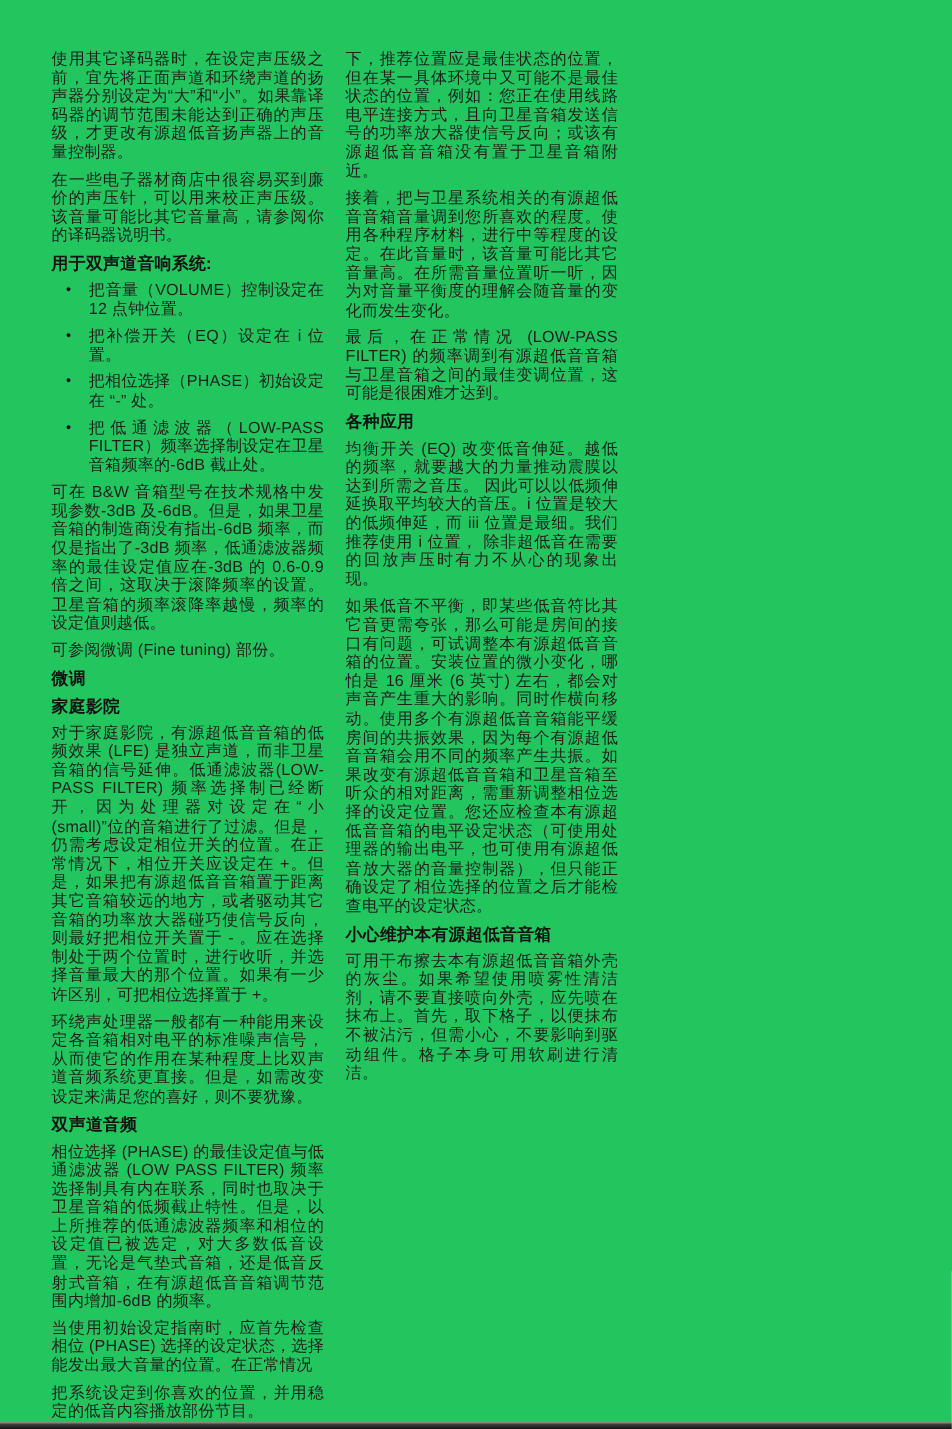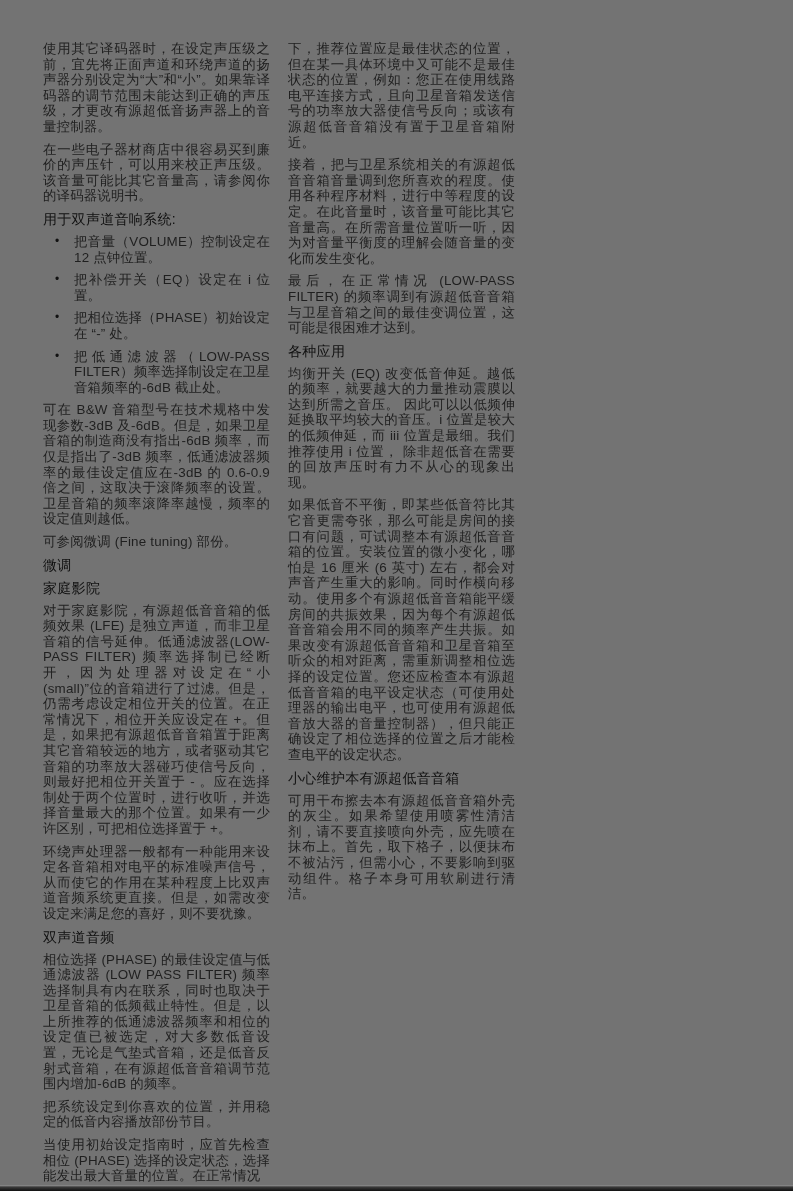--- a/index.html
+++ b/index.html
@@ -2,32 +2,32 @@
 <html><head>
 <meta charset="utf-8">
 <style>
   html,body{margin:0;padding:0;}
   body{
     width:793px;height:1191px;
     background:#ffffff;
     font-family:"Liberation Sans","DejaVu Sans",sans-serif;
     position:relative;overflow:hidden;
   }
-  .page{position:absolute;inset:0;background:#737373;}
+  .page{position:absolute;inset:0;background:#22c55e;}
   .col{
     position:absolute;top:41px;width:227px;
     font-size:13.4px;line-height:15.6px;color:#1f1f1f;
     text-align:justify;
     letter-spacing:0.2px;
   }
   .col-left{left:43px;}
   .col-right{left:288px;}
   .para{margin:0 0 7px 0;}
   .heading{
-    font-size:14px;font-weight:normal;color:#111;
+    font-size:14px;font-weight:bold;color:#111;
     margin:6px 0 7px 0;line-height:16px;text-align:left;
     letter-spacing:0.3px;
   }
   .bullets{margin:0 0 4px 0;padding:0;list-style:none;}
   .bullet-item{position:relative;padding-left:31px;margin:0 0 7px 0;}
   .bullet-mark{
     position:absolute;left:12px;top:0;
     font-size:12px;color:#111;
   }
   .scan-edge{
@@ -50,22 +50,22 @@
         <li class="bullet-item"><span class="bullet-mark">•</span><span>把低通滤波器（LOW-PASS FILTER）频率选择制设定在卫星音箱频率的-6dB 截止处。</span></li>
       </ul>
       <p class="para">可在 B&amp;W 音箱型号在技术规格中发现参数-3dB 及-6dB。但是，如果卫星音箱的制造商没有指出-6dB 频率，而仅是指出了-3dB 频率，低通滤波器频率的最佳设定值应在-3dB 的 0.6-0.9 倍之间，这取决于滚降频率的设置。卫星音箱的频率滚降率越慢，频率的设定值则越低。</p>
       <p class="para">可参阅微调 (Fine tuning) 部份。</p>
       <h3 class="heading">微调</h3>
       <h3 class="heading">家庭影院</h3>
       <p class="para">对于家庭影院，有源超低音音箱的低频效果 (LFE) 是独立声道，而非卫星音箱的信号延伸。低通滤波器(LOW-PASS FILTER) 频率选择制已经断开，因为处理器对设定在“小 (small)”位的音箱进行了过滤。但是，仍需考虑设定相位开关的位置。在正常情况下，相位开关应设定在 +。但是，如果把有源超低音音箱置于距离其它音箱较远的地方，或者驱动其它音箱的功率放大器碰巧使信号反向，则最好把相位开关置于 - 。应在选择制处于两个位置时，进行收听，并选择音量最大的那个位置。如果有一少许区别，可把相位选择置于 +。</p>
       <p class="para">环绕声处理器一般都有一种能用来设定各音箱相对电平的标准噪声信号，从而使它的作用在某种程度上比双声道音频系统更直接。但是，如需改变设定来满足您的喜好，则不要犹豫。</p>
       <h3 class="heading">双声道音频</h3>
       <p class="para">相位选择 (PHASE) 的最佳设定值与低通滤波器 (LOW PASS FILTER) 频率选择制具有内在联系，同时也取决于卫星音箱的低频截止特性。但是，以上所推荐的低通滤波器频率和相位的设定值已被选定，对大多数低音设置，无论是气垫式音箱，还是低音反射式音箱，在有源超低音音箱调节范围内增加-6dB 的频率。</p>
+      <p class="para">当使用初始设定指南时，应首先检查相位 (PHASE) 选择的设定状态，选择能发出最大音量的位置。在正常情况</p>
       <p class="para">把系统设定到你喜欢的位置，并用稳定的低音内容播放部份节目。</p>
-      <p class="para">当使用初始设定指南时，应首先检查相位 (PHASE) 选择的设定状态，选择能发出最大音量的位置。在正常情况</p>
     </div>
   <div class="col col-right">
       <p class="para">下，推荐位置应是最佳状态的位置，但在某一具体环境中又可能不是最佳状态的位置，例如：您正在使用线路电平连接方式，且向卫星音箱发送信号的功率放大器使信号反向；或该有源超低音音箱没有置于卫星音箱附近。</p>
       <p class="para">接着，把与卫星系统相关的有源超低音音箱音量调到您所喜欢的程度。使用各种程序材料，进行中等程度的设定。在此音量时，该音量可能比其它音量高。在所需音量位置听一听，因为对音量平衡度的理解会随音量的变化而发生变化。</p>
       <p class="para">最后，在正常情况 (LOW-PASS FILTER) 的频率调到有源超低音音箱与卫星音箱之间的最佳变调位置，这可能是很困难才达到。</p>
       <h3 class="heading">各种应用</h3>
       <p class="para">均衡开关 (EQ) 改变低音伸延。越低的频率，就要越大的力量推动震膜以达到所需之音压。 因此可以以低频伸延换取平均较大的音压。i 位置是较大的低频伸延，而 iii 位置是最细。我们推荐使用 i 位置， 除非超低音在需要的回放声压时有力不从心的现象出现。</p>
       <p class="para">如果低音不平衡，即某些低音符比其它音更需夸张，那么可能是房间的接口有问题，可试调整本有源超低音音箱的位置。安装位置的微小变化，哪怕是 16 厘米 (6 英寸) 左右，都会对声音产生重大的影响。同时作横向移动。使用多个有源超低音音箱能平缓房间的共振效果，因为每个有源超低音音箱会用不同的频率产生共振。如果改变有源超低音音箱和卫星音箱至听众的相对距离，需重新调整相位选择的设定位置。您还应检查本有源超低音音箱的电平设定状态（可使用处理器的输出电平，也可使用有源超低音放大器的音量控制器），但只能正确设定了相位选择的位置之后才能检查电平的设定状态。</p>
       <h3 class="heading">小心维护本有源超低音音箱</h3>
       <p class="para">可用干布擦去本有源超低音音箱外壳的灰尘。如果希望使用喷雾性清洁剂，请不要直接喷向外壳，应先喷在抹布上。首先，取下格子，以便抹布不被沾污，但需小心，不要影响到驱动组件。格子本身可用软刷进行清洁。</p>

